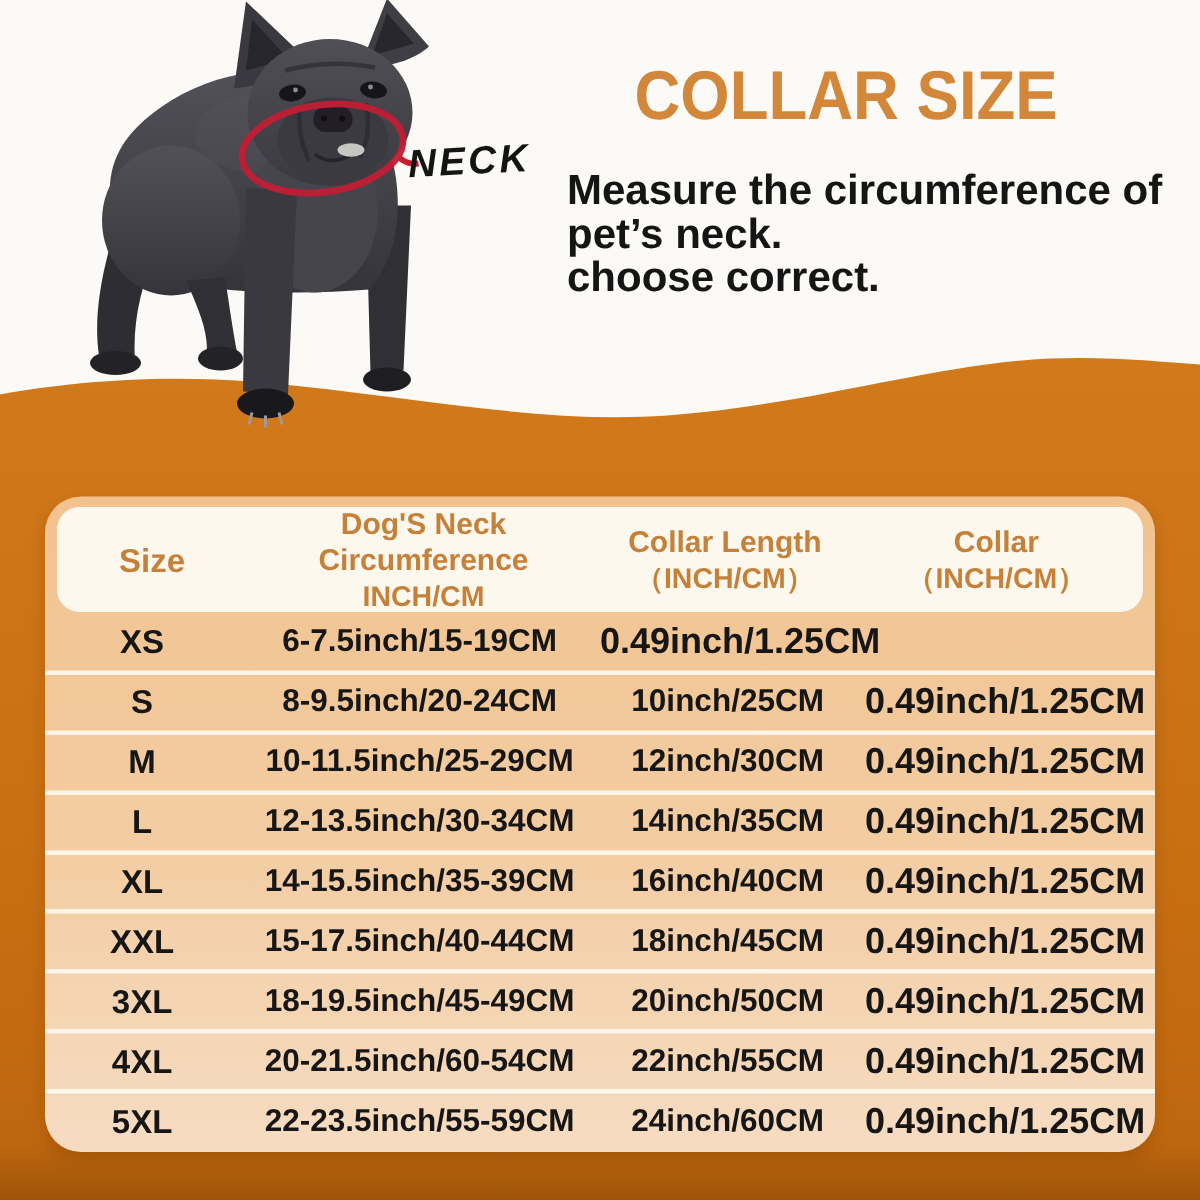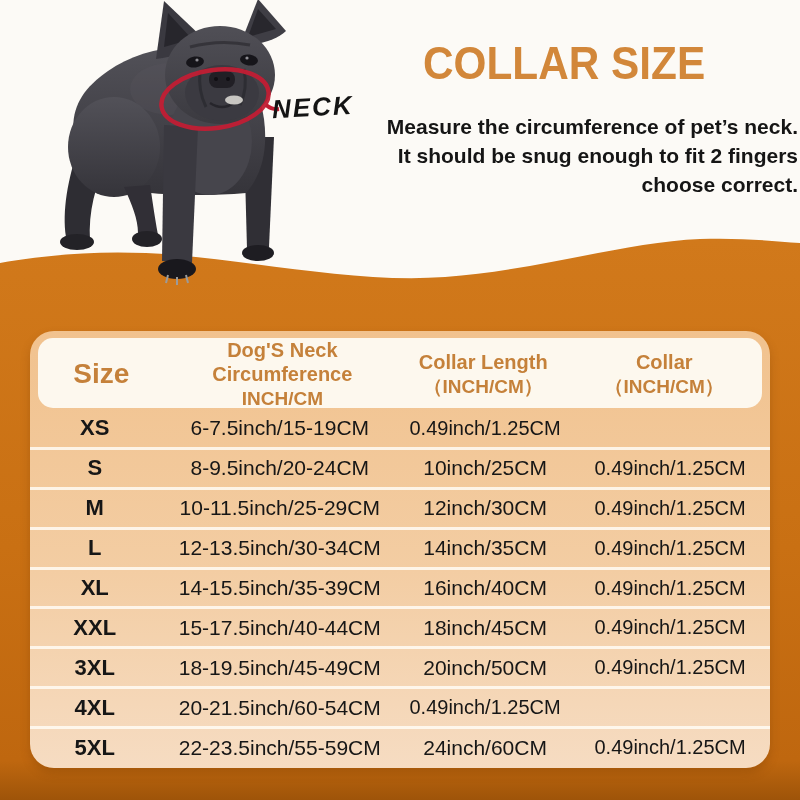--- a/index.html
+++ b/index.html
@@ -16,53 +16,53 @@
     font-size:26px;font-weight:bold;font-style:italic;color:#141414;
     letter-spacing:2px;transform:rotate(-3deg);
   }
   .hero-title{
     position:absolute;left:423px;top:36px;z-index:3;margin:0;
     font-size:46px;font-weight:bold;color:#D2873A;letter-spacing:0px;
     transform:scaleX(.92);transform-origin:left top;white-space:nowrap;
   }
   .hero-desc{
     position:absolute;left:378px;top:112px;width:420px;z-index:3;
-    font-size:21px;font-weight:bold;color:#151515;line-height:29px;text-align:right;
+    font-size:28px;font-weight:bold;color:#151515;line-height:29px;
   }
   
   .size-table{
     position:absolute;left:30px;top:331px;width:740px;height:437px;z-index:4;
     border-radius:24px;
     background:linear-gradient(180deg,#F1C28E 0%,#F3CDA3 55%,#F6DCC2 100%);
     box-shadow:0 5px 10px rgba(120,60,0,.30);
   }
   .table-header{
     position:absolute;left:8px;right:8px;top:7px;height:70px;
     background:#FDF8EE;border-radius:15px;
     display:grid;grid-template-columns:17.5% 32.5% 23% 27%;
     align-items:center;
   }
   .th{
     text-align:center;color:#C5813A;font-weight:bold;line-height:1.22;
   }
   .th .l1{font-size:20px;}
   .th .l2{font-size:19px;}
-  .th.size-col .l1{font-size:28px;}
+  .th.size-col .l1{font-size:22px;}
   .table-rows{
     position:absolute;left:0;right:0;top:79px;bottom:2px;
     display:flex;flex-direction:column;
   }
   .t-row{
     flex:1;display:grid;grid-template-columns:17.5% 32.5% 23% 27%;
     align-items:center;
   }
   .t-row:not(:last-child){border-bottom:3px solid rgba(255,252,245,.85);}
-  .td{text-align:center;color:#161616;font-size:21px;font-weight:400;}
+  .td{text-align:center;color:#161616;font-size:21px;font-weight:700;}
   .td.c-size{font-size:22px;font-weight:600;}
-  .td.c-width{font-size:20px;}
+  .td.c-width{font-size:24px;}
 </style>
 </head>
 <body>
 
 <div class="canvas">
 
   <svg class="wave-svg" viewBox="0 0 800 572" preserveAspectRatio="none" aria-hidden="true">
     <defs>
       <linearGradient id="og" x1="0" y1="0" x2="0" y2="1">
         <stop offset="0" stop-color="#D1791B"></stop>
@@ -122,21 +122,20 @@
     <g>
       <ellipse cx="165" cy="100" rx="54" ry="29" fill="none" stroke="#C21E34" stroke-width="4.5" transform="rotate(-8 165 100)" opacity="0.95"></ellipse>
       <path d="M216,106 Q222,111 229,110" stroke="#C21E34" stroke-width="4" fill="none"></path>
     </g>
   </svg>
 
   <div class="neck-label">NECK</div>
   <h1 class="hero-title">COLLAR SIZE</h1>
   <div class="hero-desc">
     <div>Measure the circumference of pet’s neck.</div>
-    <div>It should be snug enough to fit 2 fingers</div>
     <div>choose correct.</div>
   </div>
 
   <div class="size-table">
     <div class="table-header">
       <div class="th size-col">
         <div class="l1">Size</div>
           <div class="l2"></div>
       </div>
       <div class="th">
@@ -191,20 +190,21 @@
       </div>
       <div class="t-row">
         <div class="td c-size">3XL</div>
         <div class="td c-neck">18-19.5inch/45-49CM</div>
         <div class="td c-len">20inch/50CM</div>
         <div class="td c-width">0.49inch/1.25CM</div>
       </div>
       <div class="t-row">
         <div class="td c-size">4XL</div>
         <div class="td c-neck">20-21.5inch/60-54CM</div>
+        <div class="td c-len">22inch/55CM</div>
         <div class="td c-width">0.49inch/1.25CM</div>
       </div>
       <div class="t-row">
         <div class="td c-size">5XL</div>
         <div class="td c-neck">22-23.5inch/55-59CM</div>
         <div class="td c-len">24inch/60CM</div>
         <div class="td c-width">0.49inch/1.25CM</div>
       </div>
     </div>
   </div>

